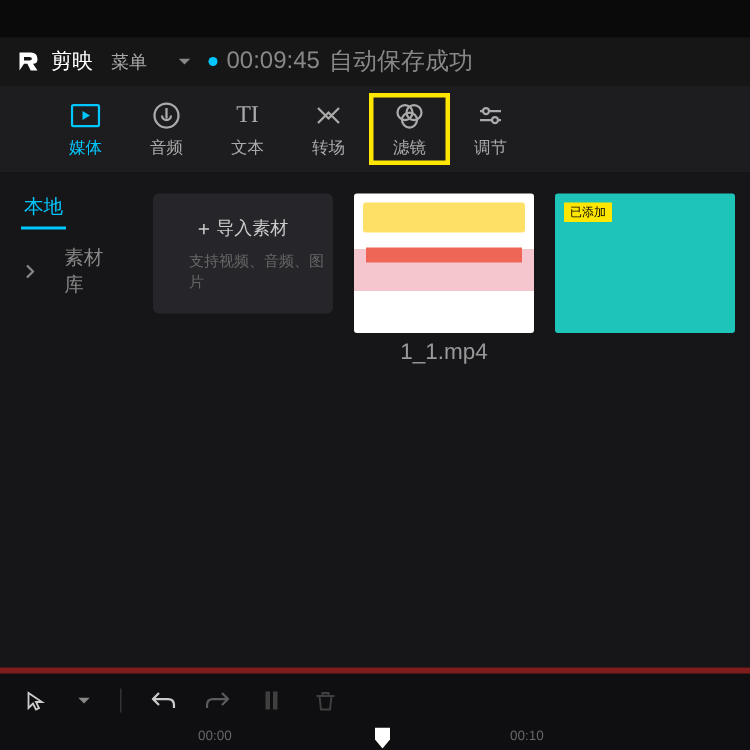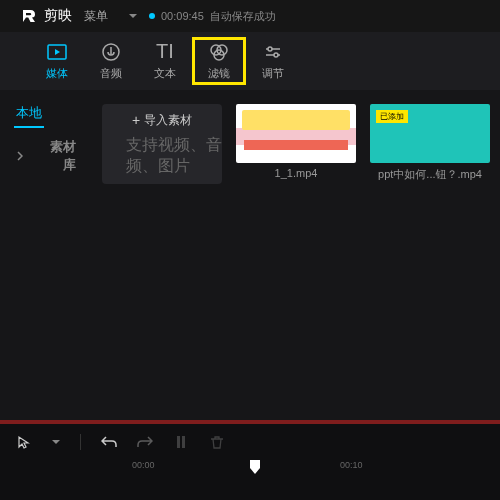--- a/index.html
+++ b/index.html
@@ -1,43 +1,43 @@
 <!DOCTYPE html>
 <html><head>
 <meta charset="utf-8">
 <style>
 * { margin: 0; padding: 0; box-sizing: border-box; }
 body { width: 500px; height: 500px; background: #0a0a0a; font-family: "Microsoft YaHei", sans-serif; color: #ccc; overflow: hidden; }
-.titlebar { height: 32px; display: flex; align-items: center; padding: 0 20px; background: #161616; gap: 12px; }
+.titlebar { height: 32px; display: flex; align-items: center; padding: 0 10px; background: #161616; gap: 12px; margin-top: 25px; }
 .logo { display: flex; align-items: center; gap: 6px; color: #fff; font-size: 14px; font-weight: 500; }
 .logo-icon { width: 18px; height: 18px; }
 .menu-dd { font-size: 12px; color: #aaa; display: flex; align-items: center; gap: 21px; }
-.autosave { display: flex; align-items: center; gap: 6px; font-size: 11px; color: #888; }
+.autosave { display: flex; align-items: center; gap: 6px; font-size: 16px; color: #888; }
 .dot { width: 6px; height: 6px; border-radius: 50%; background: #00c8ff; }
 .toolbar { height: 58px; display: flex; align-items: center; padding: 0 30px; background: #1d1d20; gap: 0; }
 .tool-item { display: flex; flex-direction: column; align-items: center; gap: 4px; width: 54px; height: 48px; justify-content: center; cursor: pointer; color: #aaa; font-size: 11px; }
 .tool-item.active { color: #00c8ff; }
 .tool-item.highlighted { border: 3px solid #ffe600; }
 .tool-icon { width: 20px; height: 20px; display: flex; align-items: center; justify-content: center; }
 .main-area { display: flex; height: 330px; background: #161618; }
 .sidebar { width: 110px; padding-top: 8px; }
-.side-item { padding: 10px 16px; font-size: 13px; color: #888; cursor: pointer; text-align: right; }
+.side-item { padding: 10px 16px; font-size: 13px; color: #888; cursor: pointer; }
 .side-item.active { color: #00c8ff; border-bottom: 2px solid #00c8ff; display: inline-block; margin-left: 14px; padding: 6px 2px 4px; }
-.side-item.lib { display: flex; align-items: center; gap: 20px; font-weight: bold; }
+.side-item.lib { display: flex; align-items: center; gap: 20px; }
 .content { flex: 1; display: flex; gap: 14px; padding: 14px 10px; }
 .import-box { width: 120px; height: 80px; background: #26262a; border-radius: 4px; display: flex; flex-direction: column; align-items: center; justify-content: center; gap: 6px; font-size: 12px; color: #ccc; cursor: pointer; }
-.import-sub { font-size: 16px; color: #666; margin-left: 24px; }
+.import-sub { font-size: 10px; color: #666; margin-left: 24px; }
 .media-item { width: 120px; display: flex; flex-direction: column; gap: 4px; }
-.thumb { width: 120px; height: 59px; border-radius: 2px; }
+.thumb { width: 120px; height: 93px; border-radius: 2px; }
 .thumb1 { background: linear-gradient(#fff 0 40%, #f5c6ce 40% 70%, #fff 70%); position: relative; }
 .thumb1::before { content: ""; position: absolute; top: 6px; left: 6px; right: 6px; height: 20px; background: #ffe066; border-radius: 2px; }
 .thumb1::after { content: ""; position: absolute; top: 36px; left: 8px; right: 8px; height: 10px; background: #e65; }
 .thumb2 { background: #1fc4b8; padding: 6px; font-size: 7px; color: #fff; position: relative; }
 .thumb2-title { background: #ffe600; color: #000; padding: 1px 4px; font-size: 8px; display: inline-block; }
-.media-label { font-size: 11px; color: #999; text-align: center; }
+.media-label { font-size: 15px; color: #999; text-align: center; }
 .timeline-area { height: 80px; background: #0f0f11; border-top: 4px solid #7f1d1d; }
 .tl-controls { height: 36px; display: flex; align-items: center; padding: 0 16px; gap: 20px; color: #ccc; }
 .tl-ctrl { width: 16px; height: 16px; cursor: pointer; display: flex; align-items: center; justify-content: center; }
 .tl-ruler { height: 20px; position: relative; color: #666; font-size: 9px; margin-left: 120px; }
 .ruler-mark { position: absolute; top: 0; }
 .playhead { position: absolute; left: 130px; top: 0; width: 10px; height: 14px; }
 </style>
 </head>
 <body>
 
@@ -75,23 +75,31 @@
     <div class="tool-icon">
         <svg width="20" height="20" viewBox="0 0 20 20">
           <circle cx="10" cy="10" r="8" fill="none" stroke="#aaa" stroke-width="1.5"></circle>
           <path d="M10 5 L10 12 M7 10 A3 3 0 1 0 13 10" fill="none" stroke="#aaa" stroke-width="1.5"></path>
         </svg>
       </div>
     <span>音频</span>
   </div>
   <div class="tool-item">
     <div class="tool-icon">
-        <span style="font-size:20px;font-family:Liberation Sans, sans-serif;color:#aaa">TI</span>
+        <span style="font-size:16px;font-family:Liberation Serif, serif;color:#aaa">TI</span>
       </div>
     <span>文本</span>
+  </div>
+  <div class="tool-item">
+    <div class="tool-icon">
+        <svg width="20" height="20" viewBox="0 0 20 20">
+          <path d="M3 5 L10 12 L17 5 M3 15 L10 8 L17 15" fill="none" stroke="#aaa" stroke-width="1.5"></path>
+        </svg>
+      </div>
+    <span>转场</span>
   </div>
   <div class="tool-item highlighted">
     <div class="tool-icon">
         <svg width="20" height="20" viewBox="0 0 20 20">
           <circle cx="7" cy="8" r="5" fill="none" stroke="#aaa" stroke-width="1.5"></circle>
           <circle cx="13" cy="8" r="5" fill="none" stroke="#aaa" stroke-width="1.5"></circle>
           <circle cx="10" cy="13" r="5" fill="none" stroke="#aaa" stroke-width="1.5"></circle>
         </svg>
       </div>
     <span>滤镜</span>
@@ -127,21 +135,20 @@
       <div class="import-sub">支持视频、音频、图片</div>
     </div>
     <div class="media-item">
       <div class="thumb thumb1"></div>
       <div class="media-label">1_1.mp4</div>
     </div>
     <div class="media-item">
       <div class="thumb thumb2">
         <span class="thumb2-title">已添加</span>
       </div>
-      <div class="media-label">ppt中如何...钮？.mp4</div>
     </div>
   </div>
 </div>
 
 <div class="timeline-area">
   <div class="tl-controls">
     <div class="tl-ctrl">
         <svg width="14" height="14" viewBox="0 0 14 14">
           <path d="M2 2 L2 12 L5 9 L7 13 L9 12 L7 8 L11 8 Z" fill="none" stroke="#ccc" stroke-width="1.2"></path>
         </svg>

